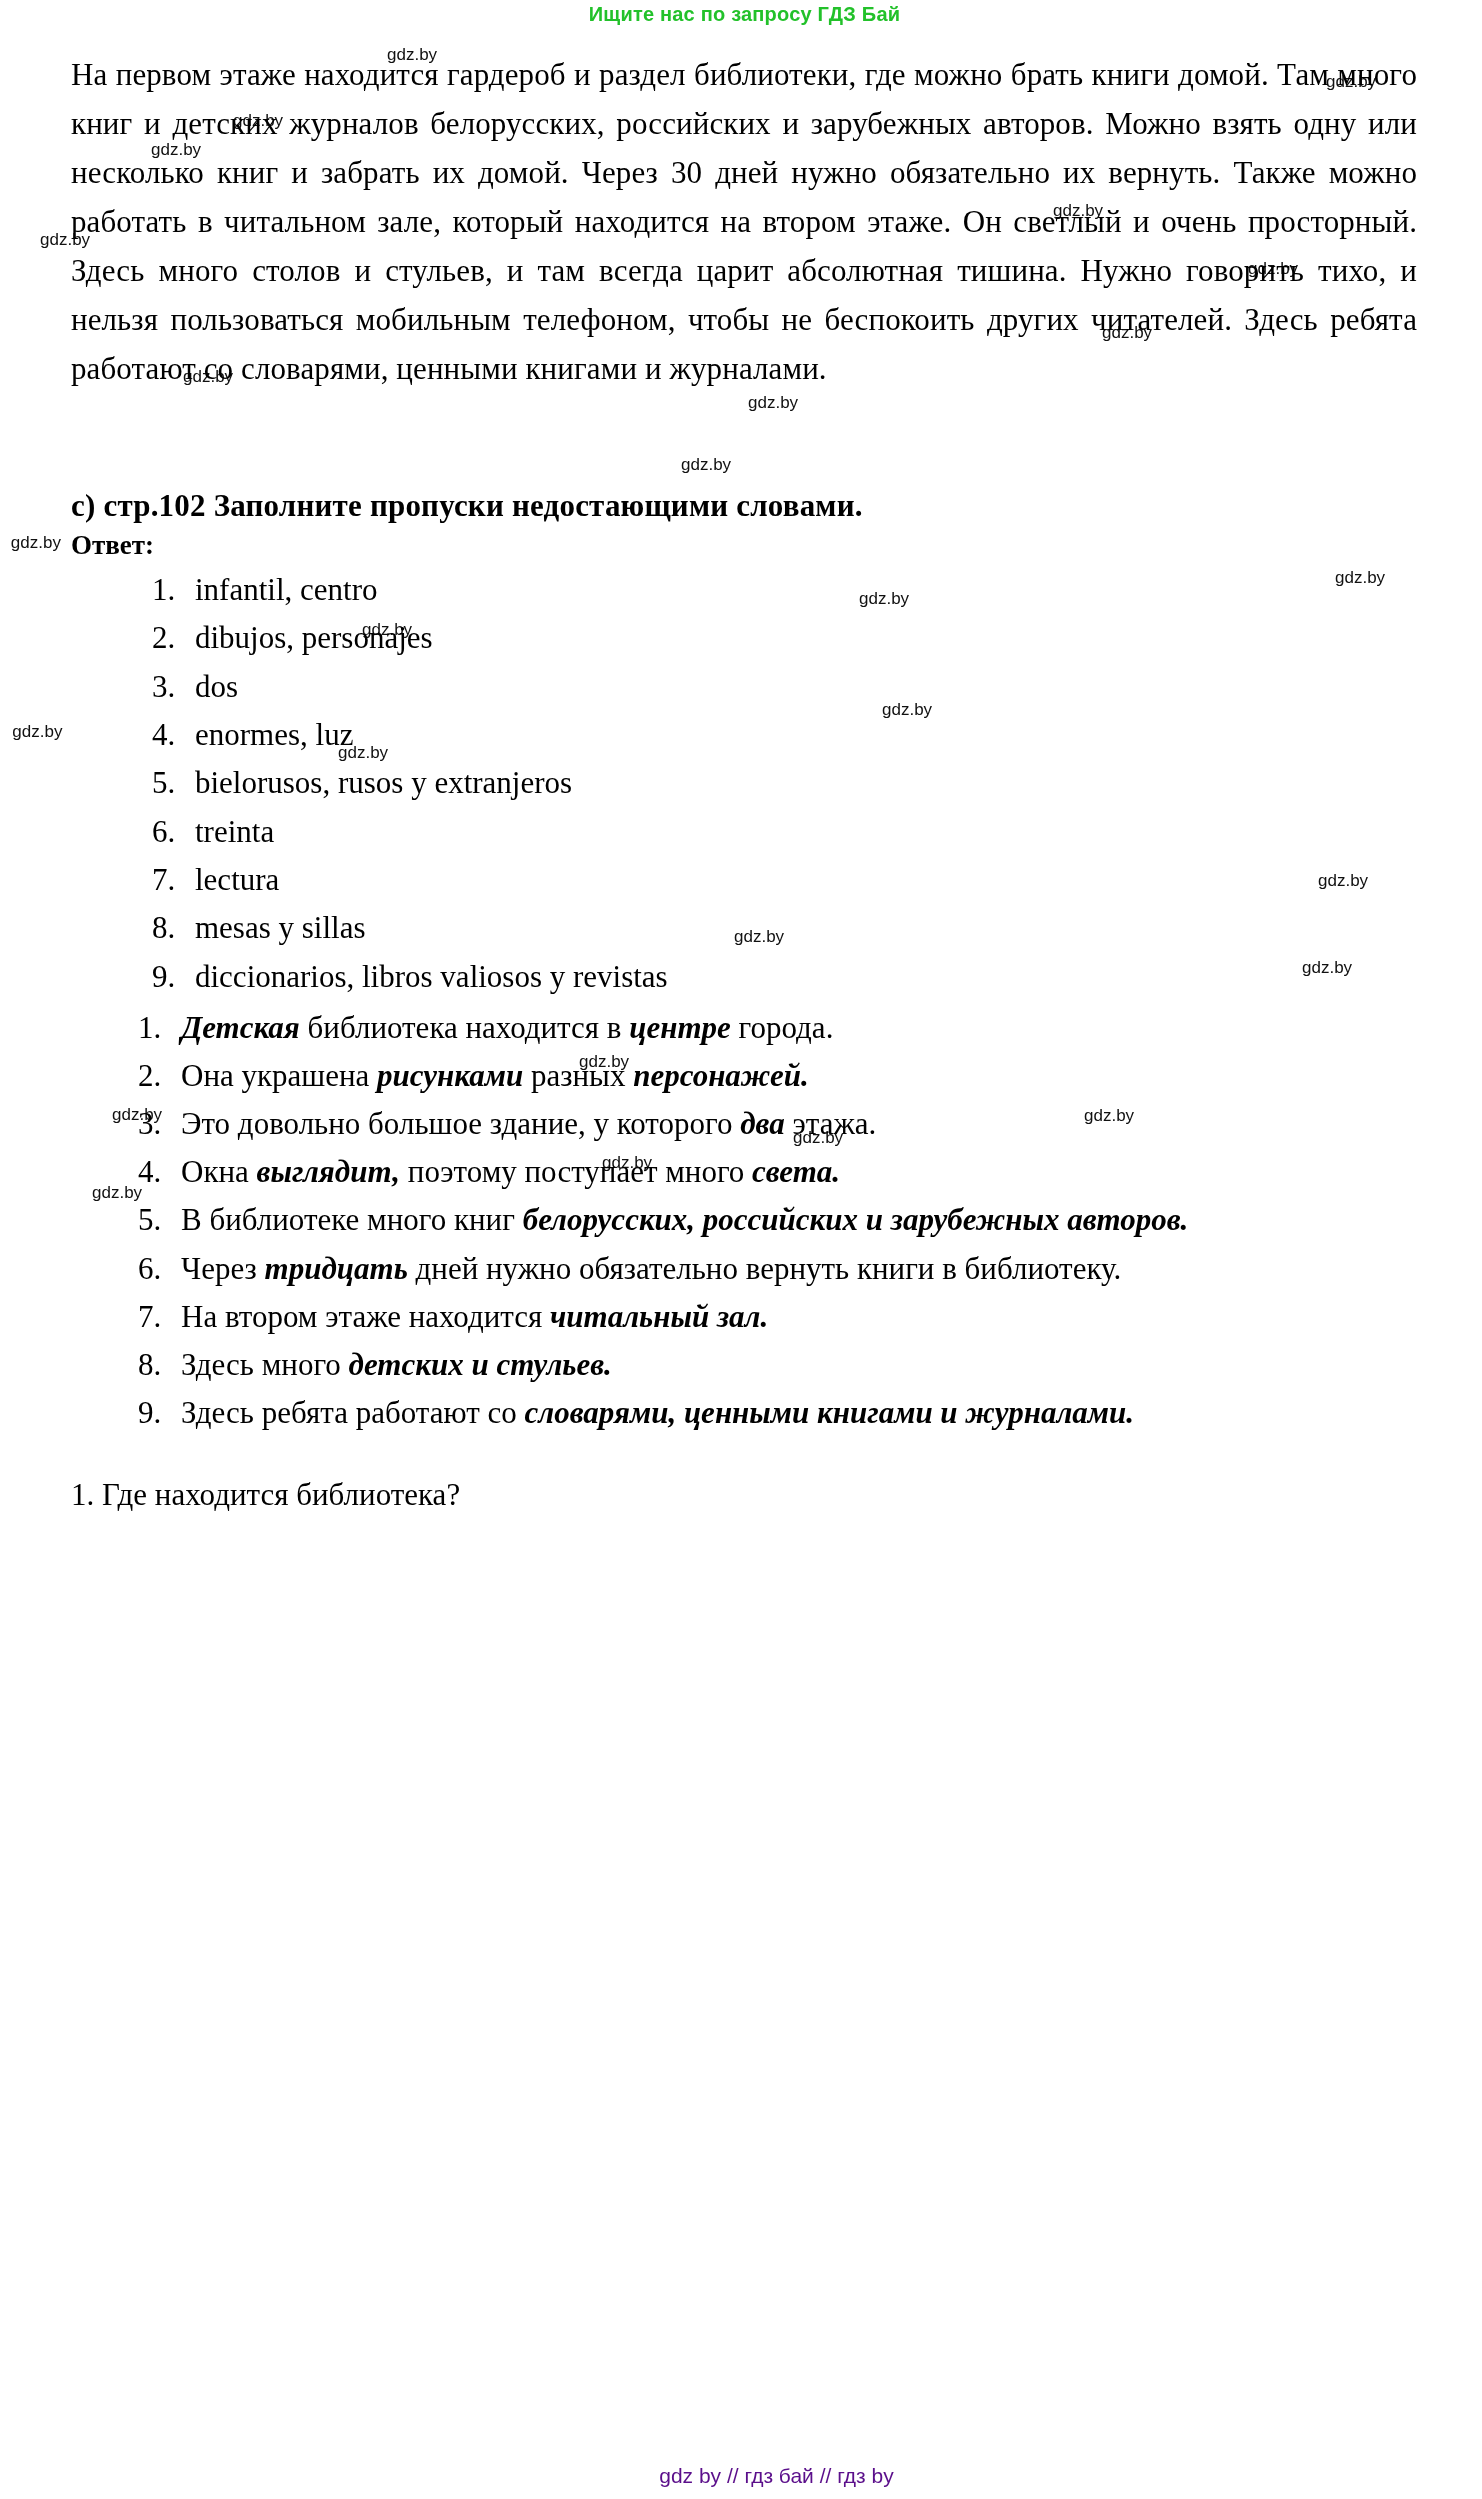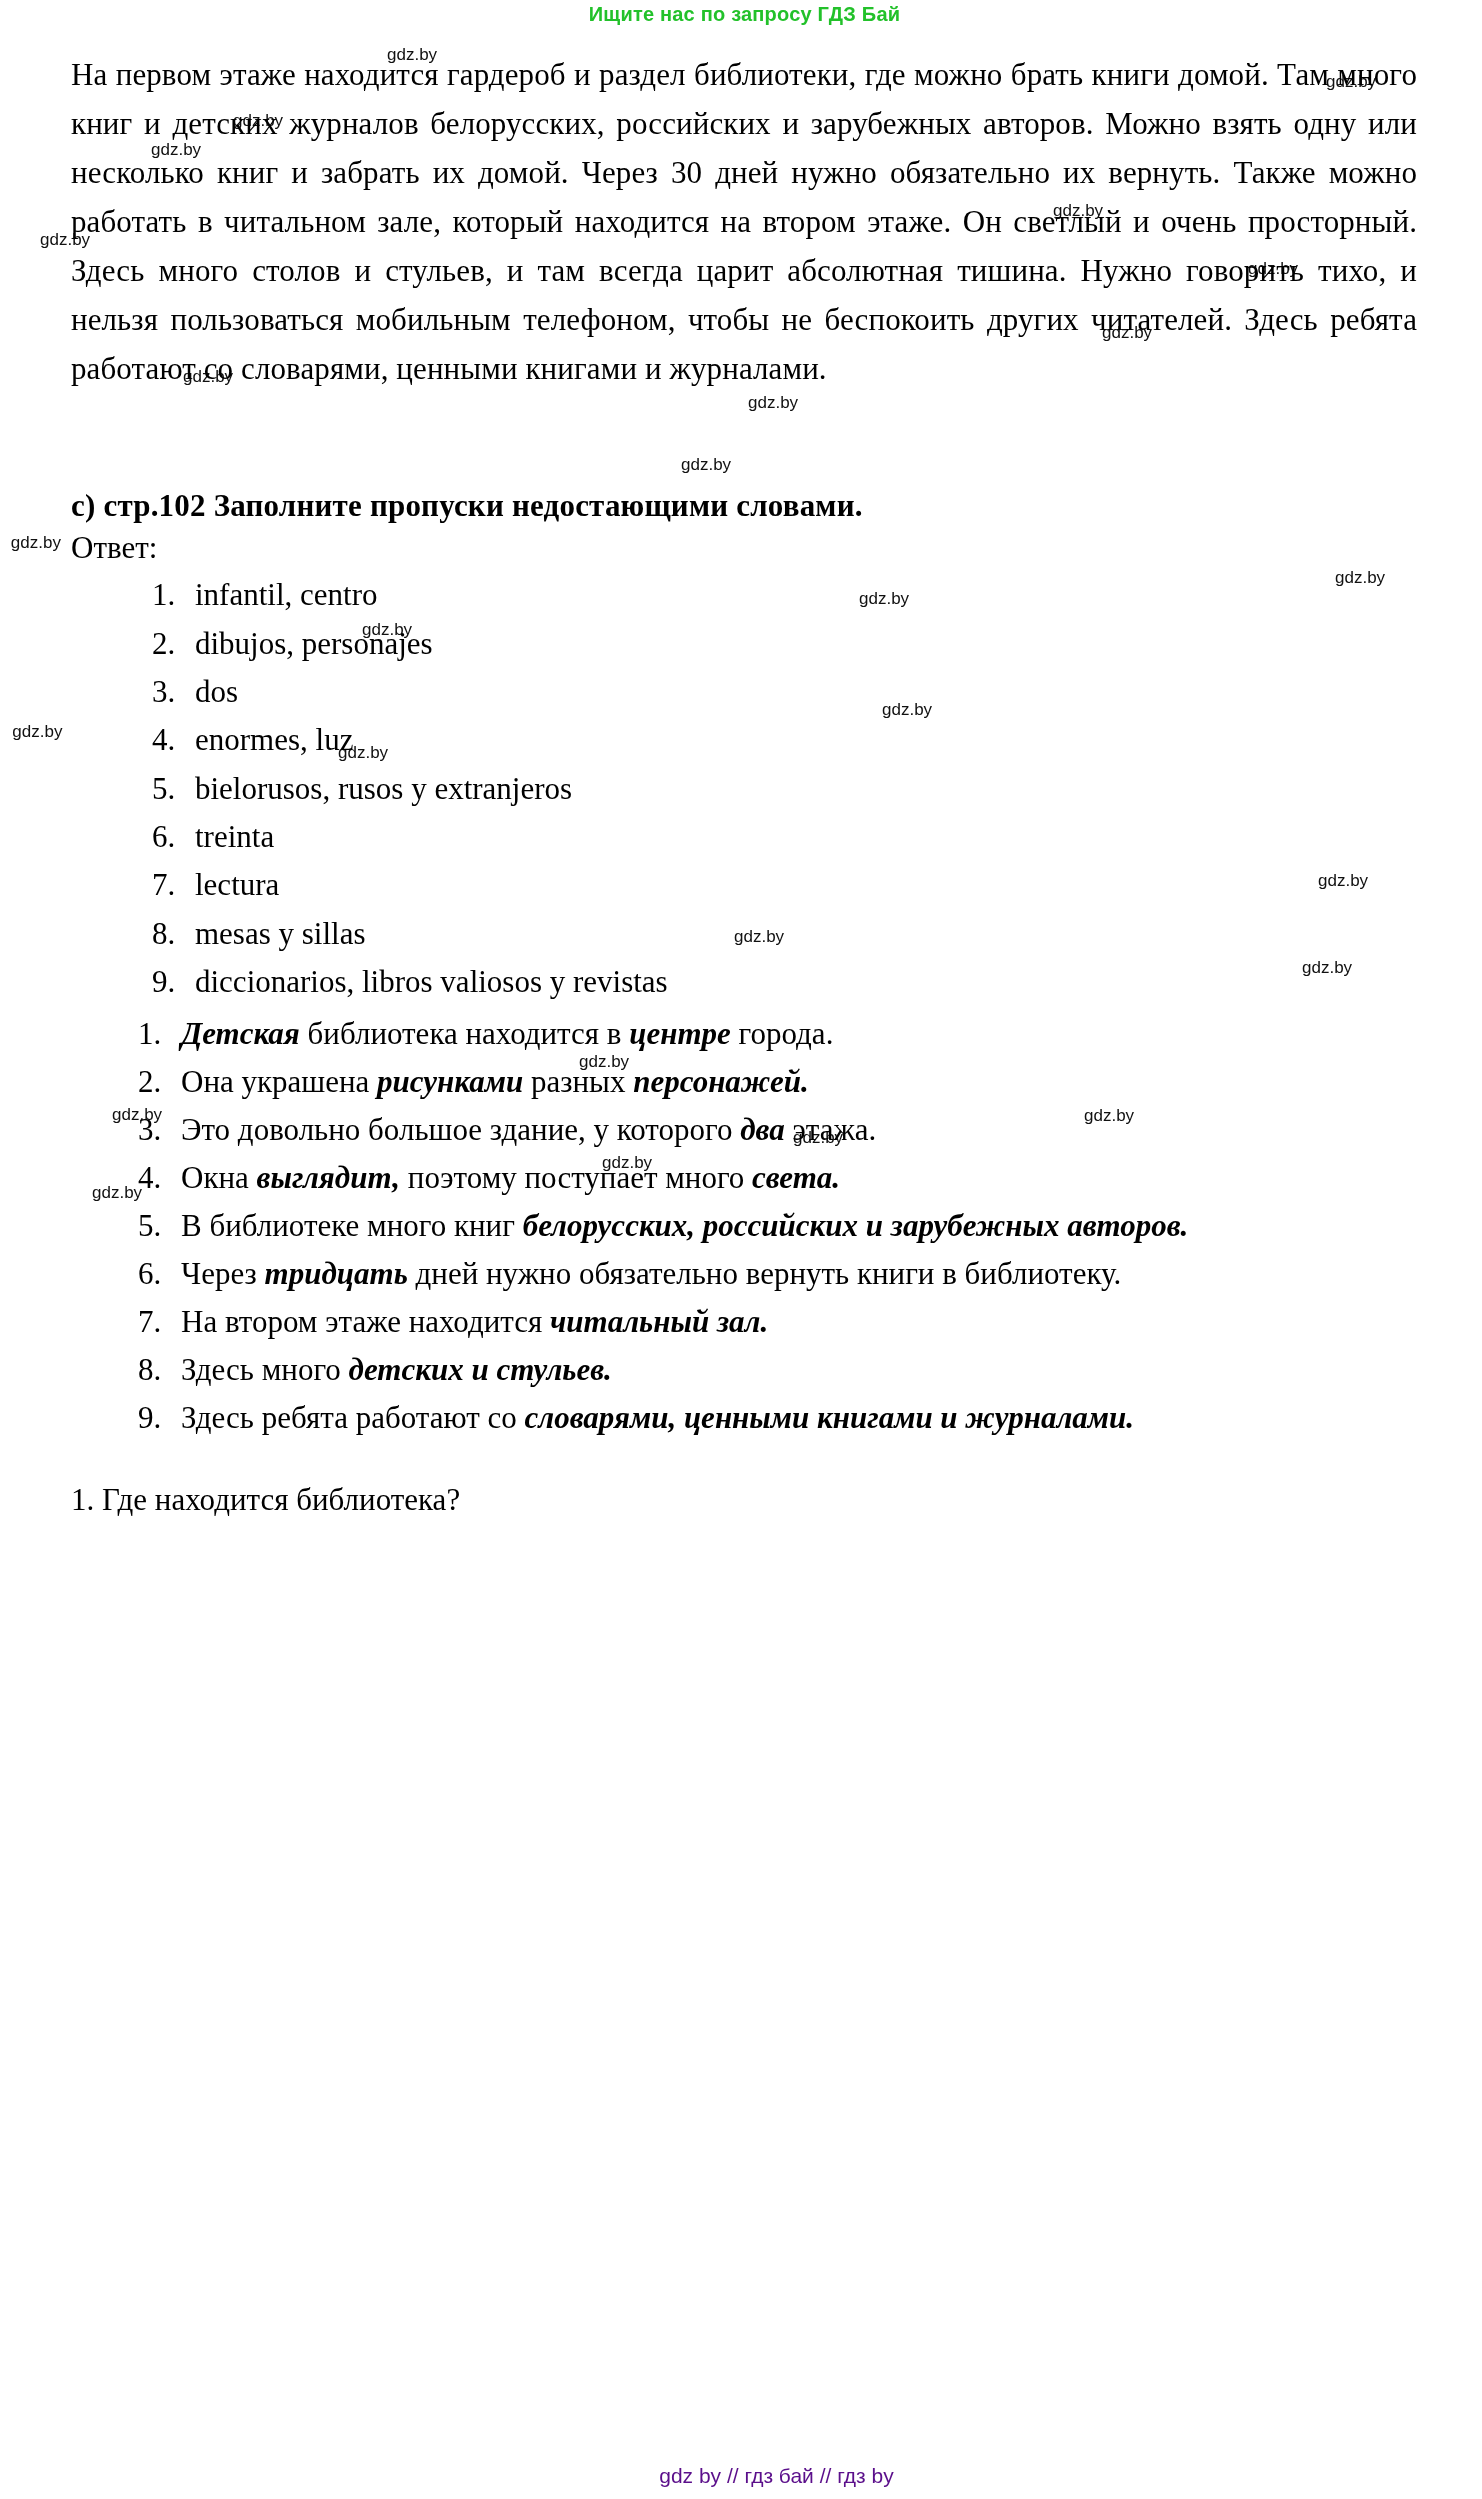--- a/index.html
+++ b/index.html
@@ -59,22 +59,22 @@
   h2.section-heading {
     margin: 0;
     font-size: 31px;
     font-weight: 700;
     line-height: 1.32;
     letter-spacing: 0.2px;
   }
 
   .answer-label {
     margin: 0;
-    font-size: 31px;
-    font-weight: 400;
+    font-size: 27px;
+    font-weight: 700;
     line-height: 1.34;
   }
 
   
   ol.num-list {
     margin: 3.1px 0 0 0;
     padding: 0;
     list-style: none;
     font-size: 31px;
   }

